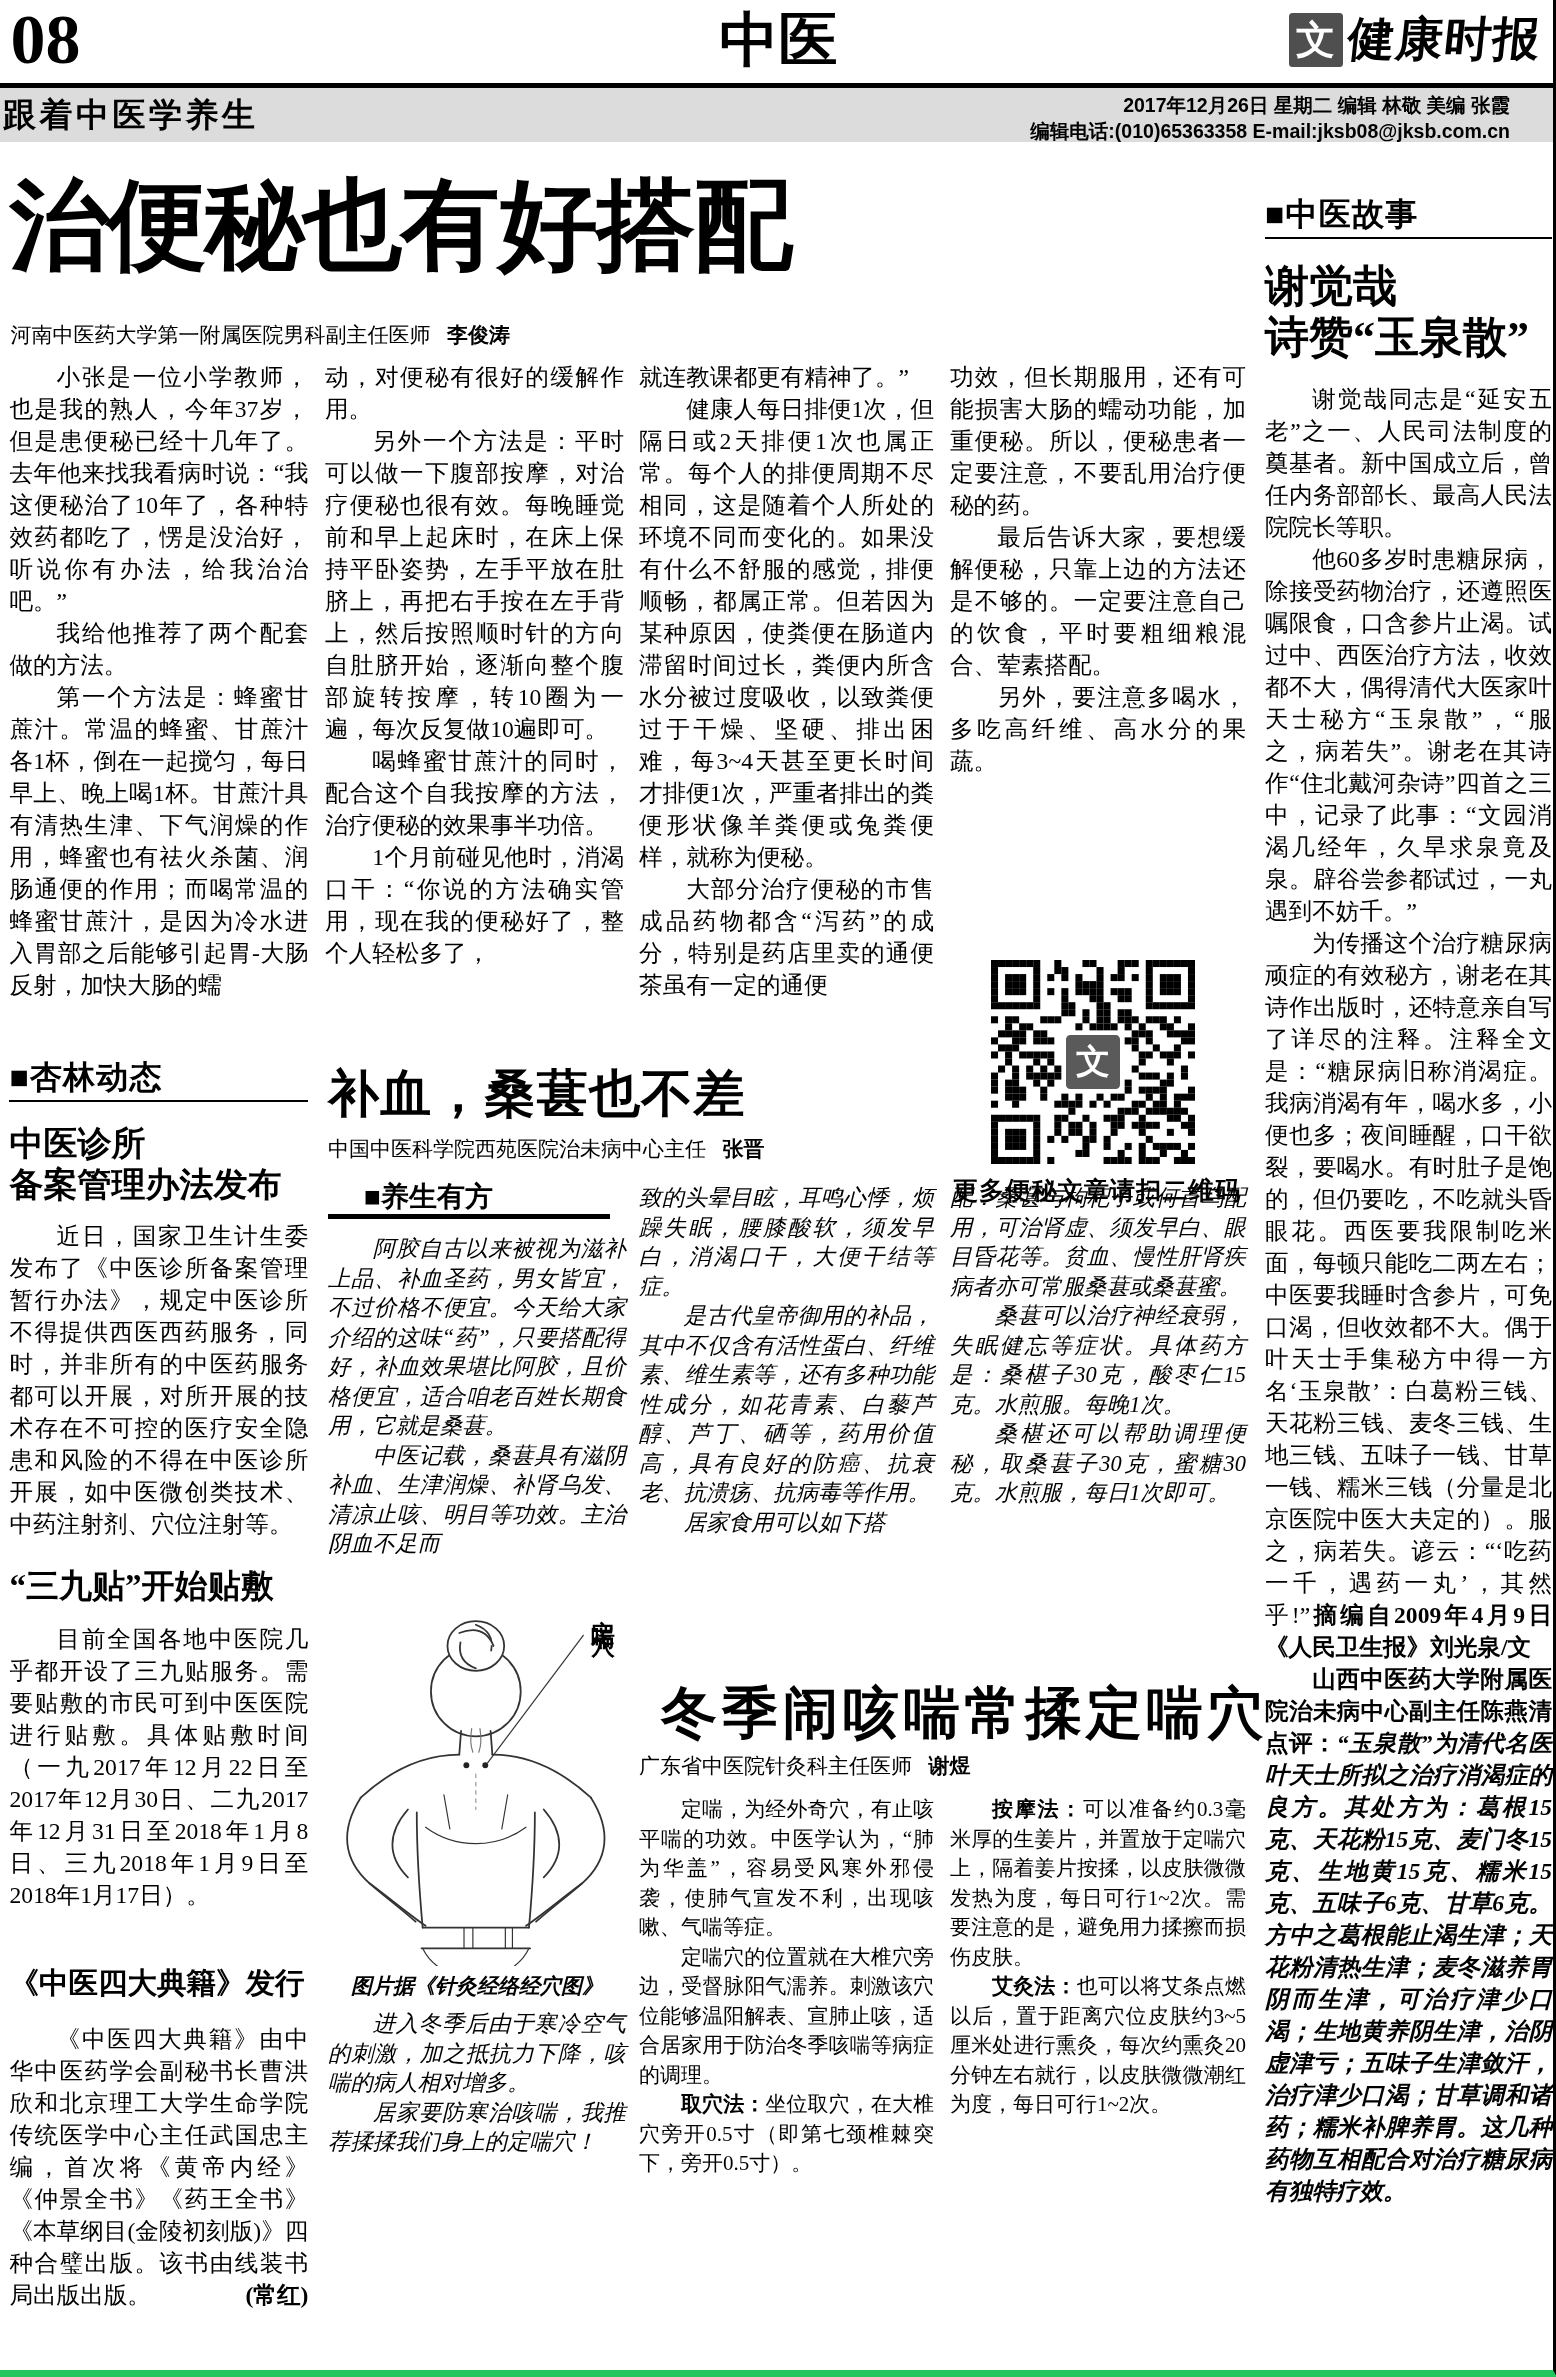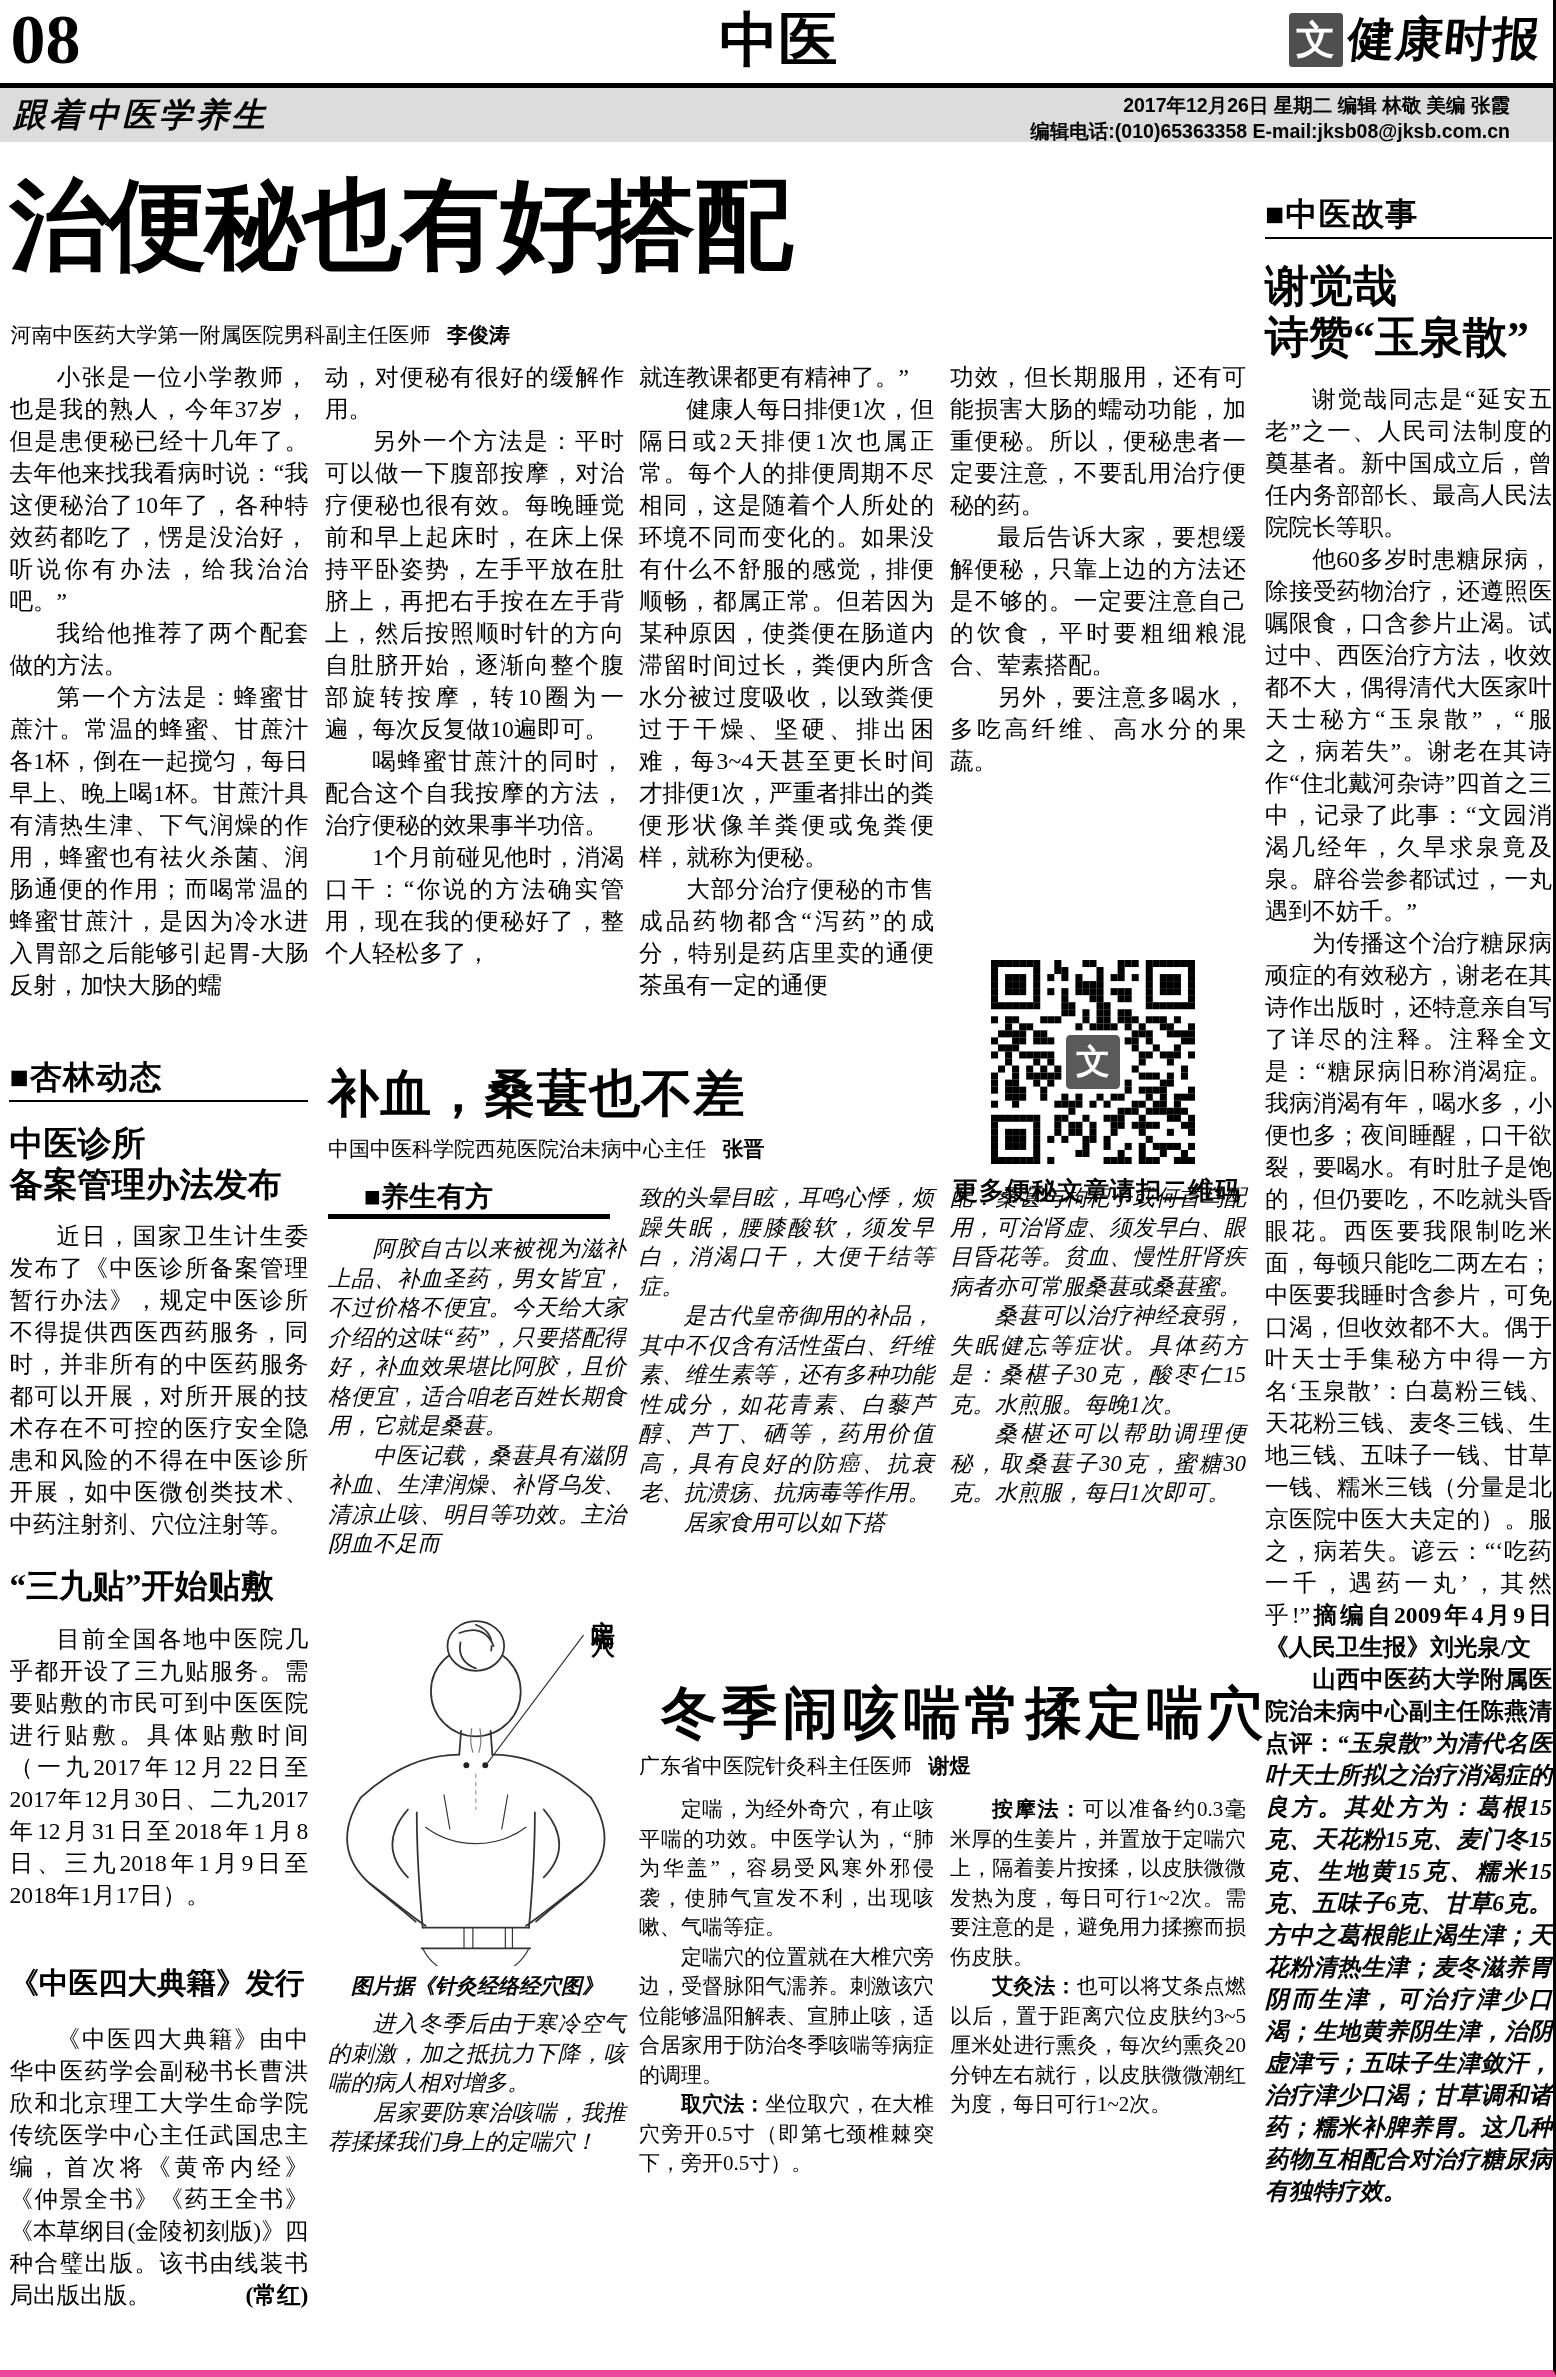--- a/index.html
+++ b/index.html
@@ -1,18 +1,18 @@
 <!DOCTYPE html>
 <html style="font-size:9.4px"><head>
 <meta charset="utf-8">
 <style>
   html,body{margin:0;padding:0;background:#fff;}
   .page{position:relative;width:1557px;height:2377px;background:#fff;color:#000;
         font-family:"Liberation Serif","DejaVu Serif",serif;overflow:hidden;
-        border-right:4.7px solid #000;border-bottom:7px solid #ec4899;box-sizing:border-box;}
+        border-right:4.7px solid #000;border-bottom:7px solid #22c55e;box-sizing:border-box;}
   .abs{position:absolute;}
   p{margin:0;}
   
   .pagenum{font-size:70px;font-weight:900;line-height:1;}
   .sectiontitle{width:1557px;text-align:center;font-size:59px;font-weight:900;line-height:1;}
   .logo{display:flex;align-items:center;gap:5.9px;}
   .logo-box{width:54px;height:54px;background:#4f4f4f;color:#fff;display:flex;align-items:center;
             justify-content:center;font-size:39px;font-weight:900;border-radius:3.5px;}
   .logo-text{font-size:47px;font-weight:900;transform:skewX(-6deg);letter-spacing:1.2px;}
   .toprule{width:1557px;height:5.3px;background:#000;}
@@ -59,21 +59,21 @@
 <div class="page">
 
   <div class="abs pagenum" style="left:10.6px;top:4.7px;">08</div>
   <div class="abs sectiontitle" style="left:0;top:10.6px;">中医</div>
   <div class="abs logo" style="right:11.8px;top:8.3px;">
     <div class="logo-box">文</div>
     <div class="logo-text">健康时报</div>
   </div>
   <div class="abs toprule" style="left:0;top:83px;"></div>
   <div class="abs grayband" style="left:0;top:88px;">
-    <div class="abs tagline" style="left:13px;top:0;font-style:italic;">跟着中医学养生</div>
+    <div class="abs tagline" style="left:3px;top:0;">跟着中医学养生</div>
     <div class="abs dateblock" style="right:47px;top:3.5px;">
       <div>2017年12月26日 星期二  编辑 林敬 美编 张霞</div>
       <div>编辑电话:(010)65363358  E-mail:jksb08@jksb.com.cn</div>
     </div>
   </div>
 
   <div class="abs headline" style="left:9.4px;top:172px;">治便秘也有好搭配</div>
   <div class="abs byline" style="left:10.6px;top:321px;">
     <span>河南中医药大学第一附属医院男科副主任医师</span><b>李俊涛</b>
   </div>

